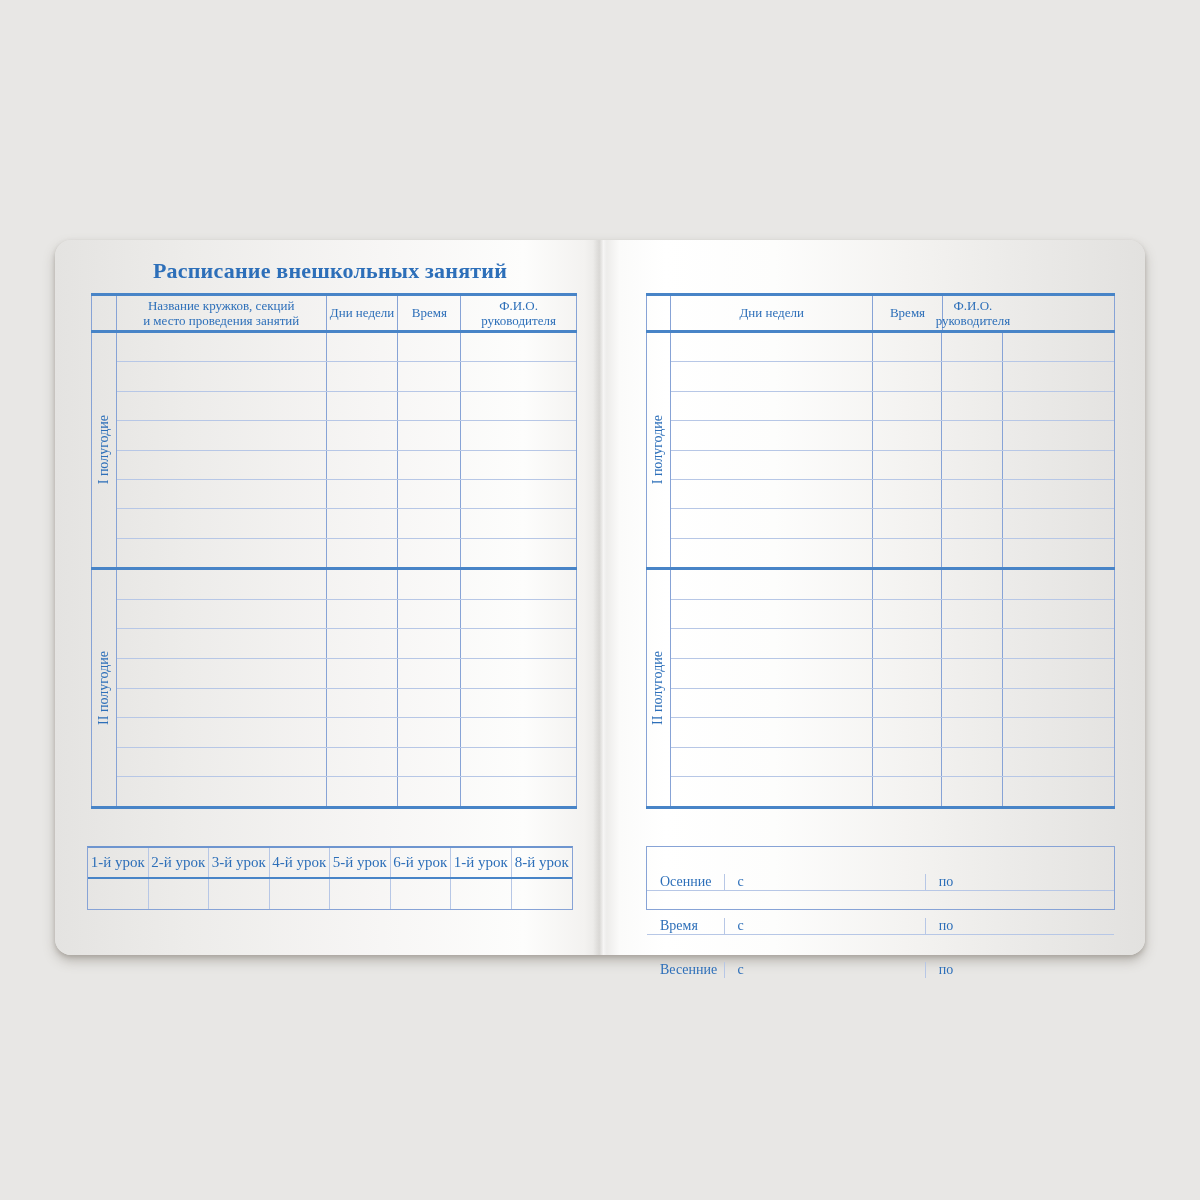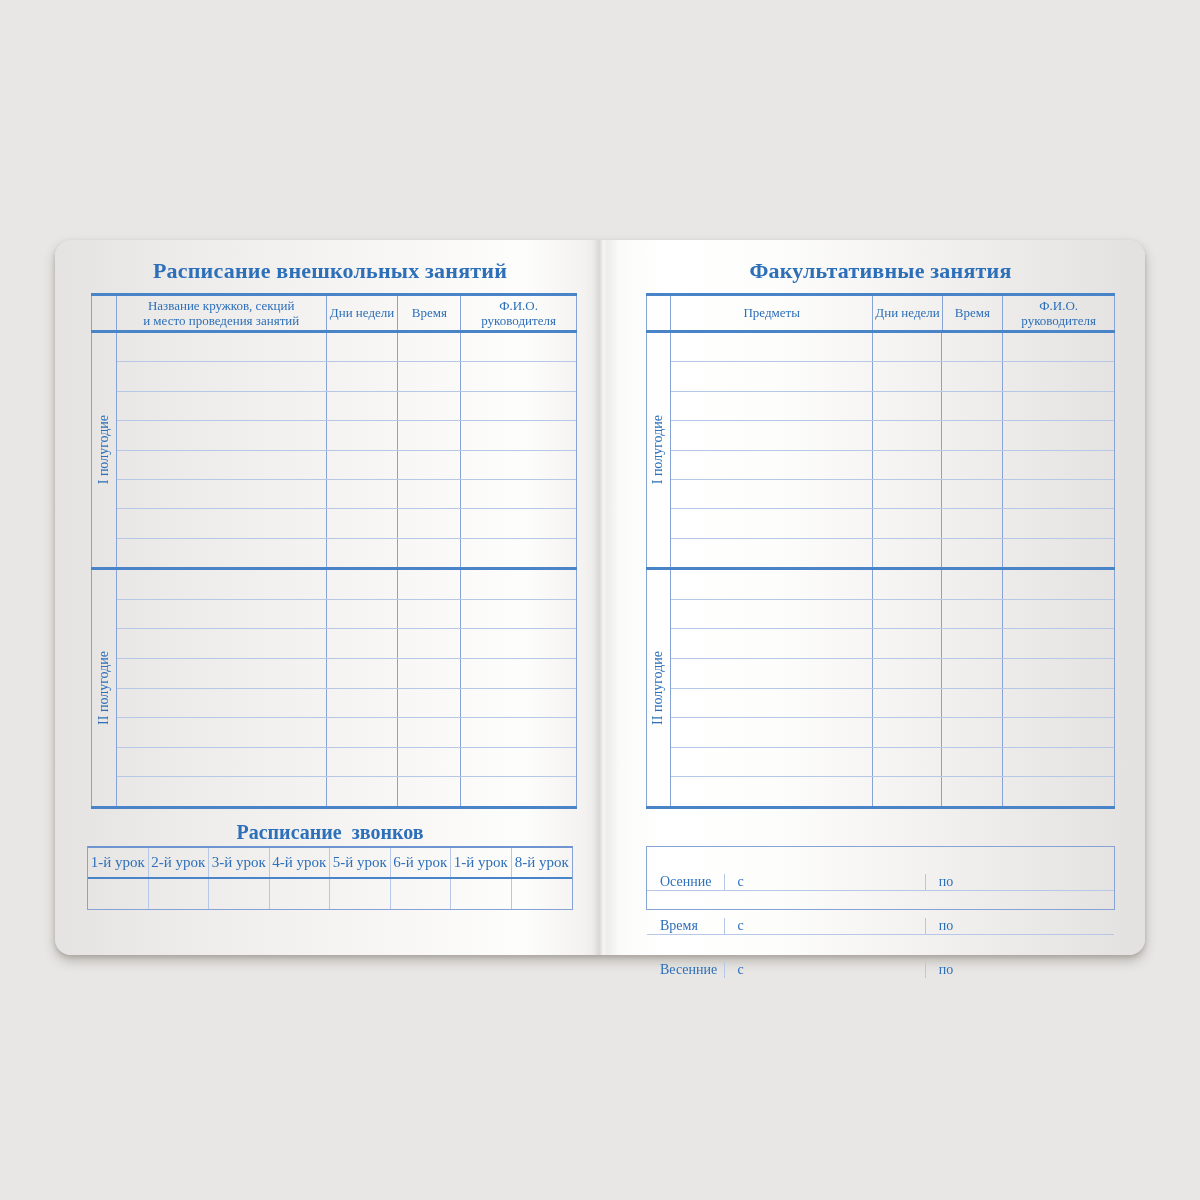--- a/index.html
+++ b/index.html
@@ -253,21 +253,20 @@
             <div class="tc"></div>
             <div class="tc"></div>
             <div class="tc"></div>
             <div class="tc"></div>
           </div>
         </div>
     </div>
     <div class="tline"></div>
   </div>
 
-  <div class="sub-title" id="lp-subtitle">Расписание  звонков</div>
 
   <div class="bells-table">
     <div class="bells-head">
         <div class="bcell">1-й урок</div>
         <div class="bcell">2-й урок</div>
         <div class="bcell">3-й урок</div>
         <div class="bcell">4-й урок</div>
         <div class="bcell">5-й урок</div>
         <div class="bcell">6-й урок</div>
         <div class="bcell">1-й урок</div>
@@ -279,27 +278,25 @@
         <div class="bcell"></div>
         <div class="bcell"></div>
         <div class="bcell"></div>
         <div class="bcell"></div>
         <div class="bcell"></div>
         <div class="bcell"></div>
         <div class="bcell"></div>
       </div>
   </div>
 
-  <div class="page-title" id="rp-title">Факультативные занятия</div>
 
   <div class="main-table" id="rp-table">
     <div class="tline"></div>
     <div class="thead">
       <div></div>
-      <div>Предметы</div>
       <div>Дни недели</div>
       <div>Время</div>
       <div>Ф.И.О.
 руководителя</div>
     </div>
     <div class="tline"></div>
     <div class="section sec-1">
       <div class="sec-label">
         <span>I полугодие</span>
       </div>

